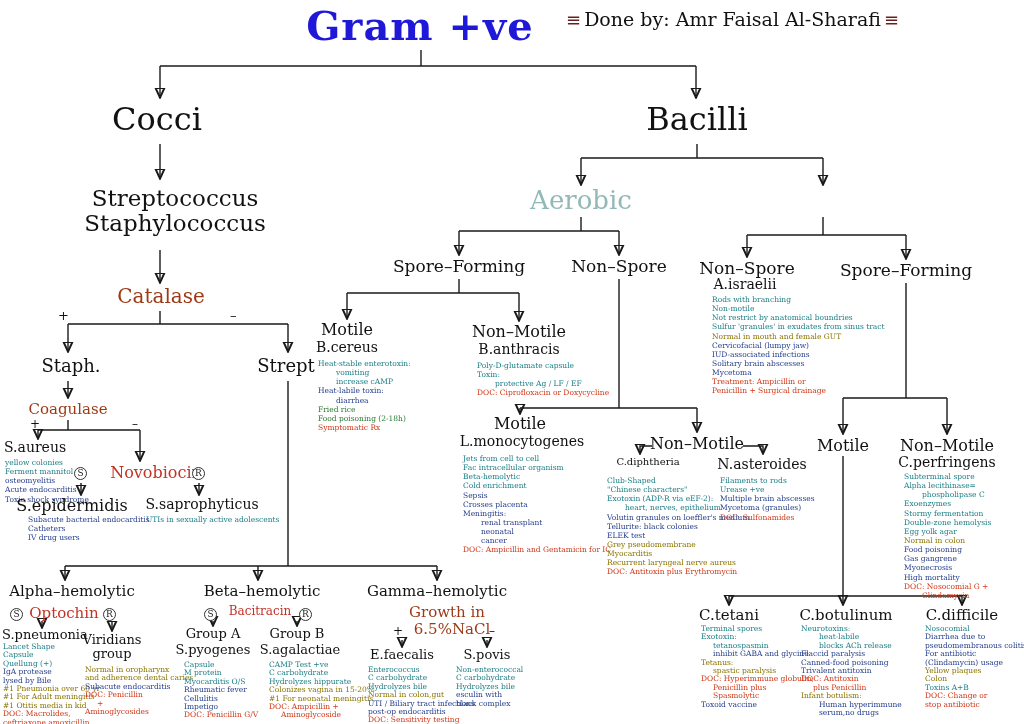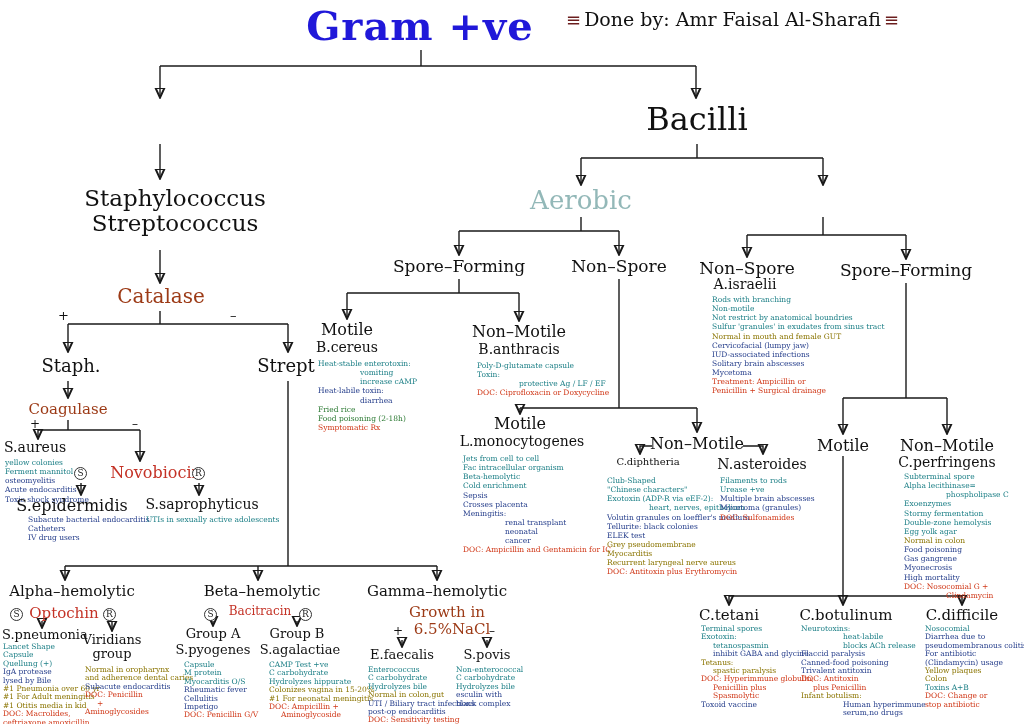--- a/index.html
+++ b/index.html
@@ -17,21 +17,21 @@
   .red{color:#c43226}
   .tealbig{color:#93b8b8}
   .greenbig{color:#1a5c2e}
   .two{text-align:center}
   .sign{position:absolute;font-size:13px;color:#111}
   .circ{position:absolute;width:13px;height:13px;border:1px solid #333;border-radius:50%;
         font-size:9px;line-height:11px;text-align:center;color:#222;background:#fff}
   .notes{position:absolute;font-size:7.5px;line-height:1.22;white-space:nowrap}
   .notes.tight{line-height:1.12}
   .notes .i1{margin-left:12px}
-  .notes .i2{margin-left:42px}
+  .notes .i2{margin-left:18px}
   .c-teal{color:#1c7f86}
   .c-blue{color:#29418d}
   .c-red{color:#d03818}
   .c-olive{color:#8a7400}
   .c-green{color:#2c7a33}
 </style>
 </head>
 <body>
 
 <div id="stage">
@@ -107,25 +107,26 @@
     <path d="M729,596 V604" marker-end="url(#ah)"></path>
     <path d="M843,596 V604" marker-end="url(#ah)"></path>
     <path d="M962,596 V604" marker-end="url(#ah)"></path>
   </svg>
 
   <div class="n cx title" style="left:420px;top:4px">Gram +ve</div>
   <div class="credit">
     <span class="deco">≡</span><span>Done by: Amr Faisal Al-Sharafi</span><span class="deco">≡</span>
   </div>
 
+  <div class="n cx" style="left:157px;top:102px;font-size:32px">Cocci</div>
   <div class="n cx" style="left:697px;top:102px;font-size:32px">Bacilli</div>
 
   <div class="n cx two" style="left:175px;top:186px;font-size:23px">
+    <div>Streptococcus</div>
     <div>Staphylococcus</div>
-    <div>Streptococcus</div>
   </div>
   <div class="n cx maroon" style="left:161px;top:286px;font-size:20px">Catalase</div>
   <span class="sign" style="left:58px;top:308px">+</span>
   <span class="sign" style="left:230px;top:308px">–</span>
   <div class="n cx" style="left:71px;top:356px;font-size:18px">Staph.</div>
   <div class="n cx" style="left:286px;top:356px;font-size:18px">Strept</div>
   <div class="n cx maroon" style="left:68px;top:401px;font-size:15px">Coagulase</div>
   <span class="sign" style="left:30px;top:417px;font-size:12px">+</span>
   <span class="sign" style="left:132px;top:417px;font-size:12px">–</span>
 

